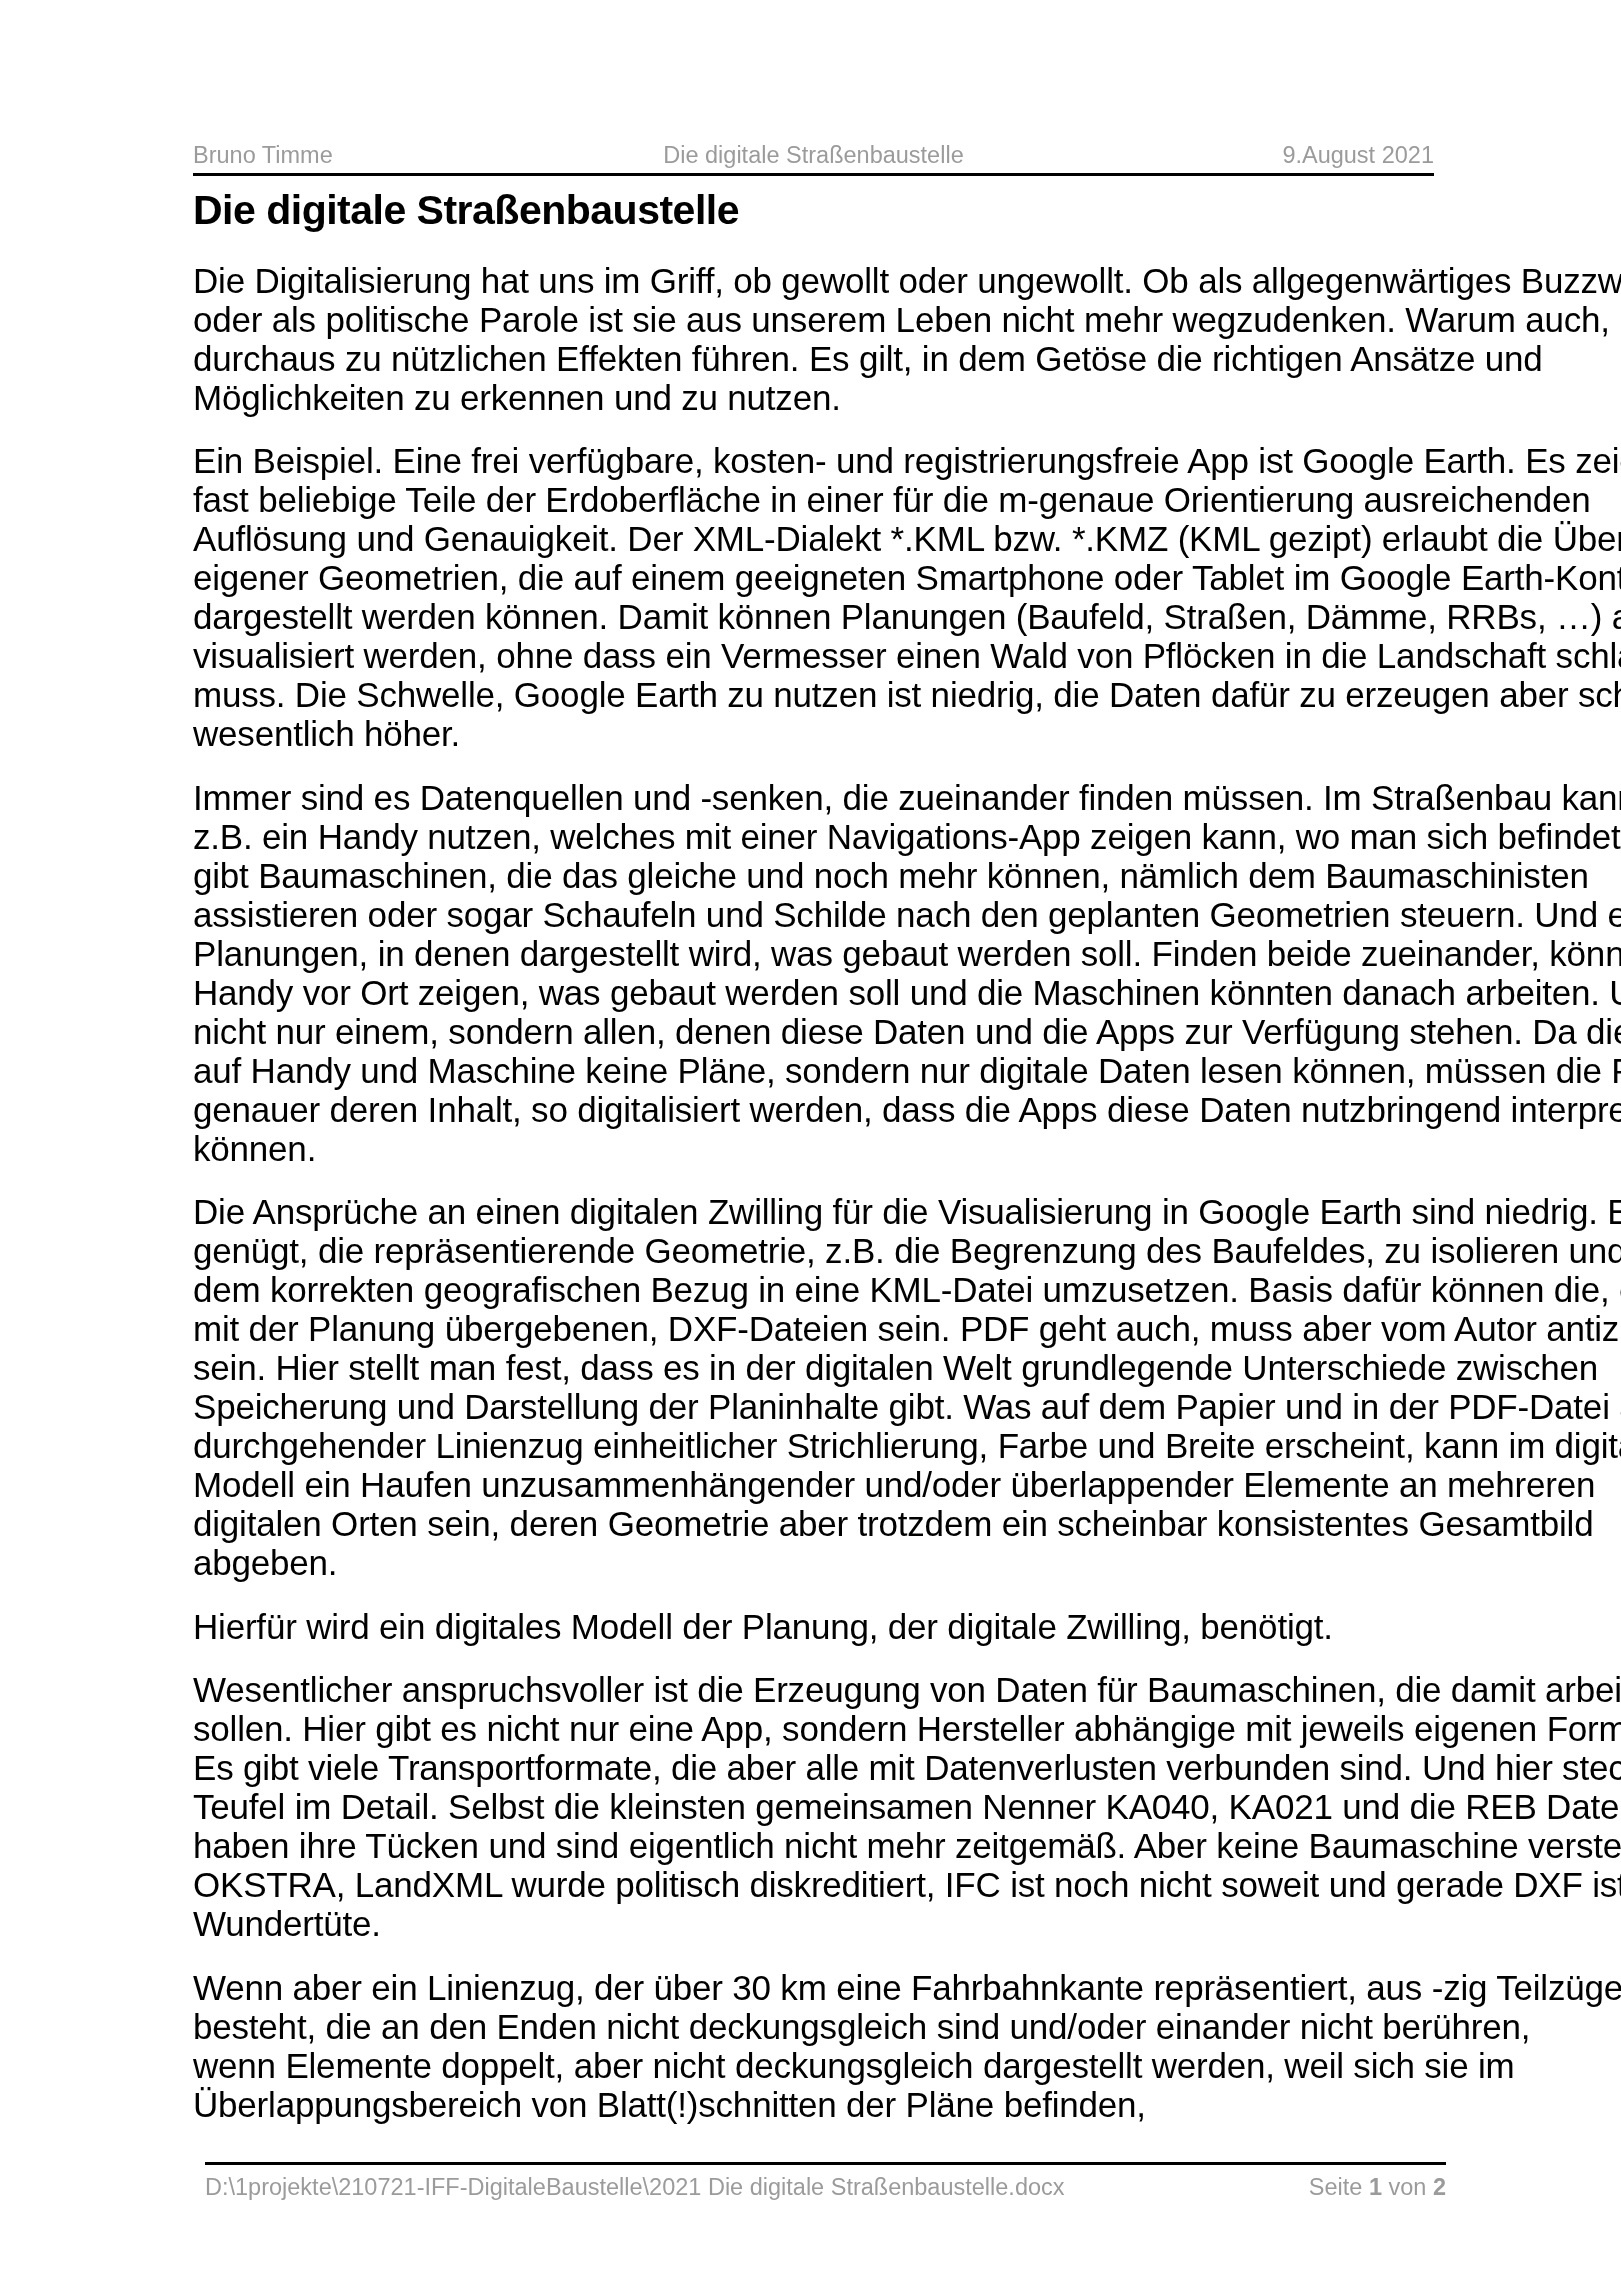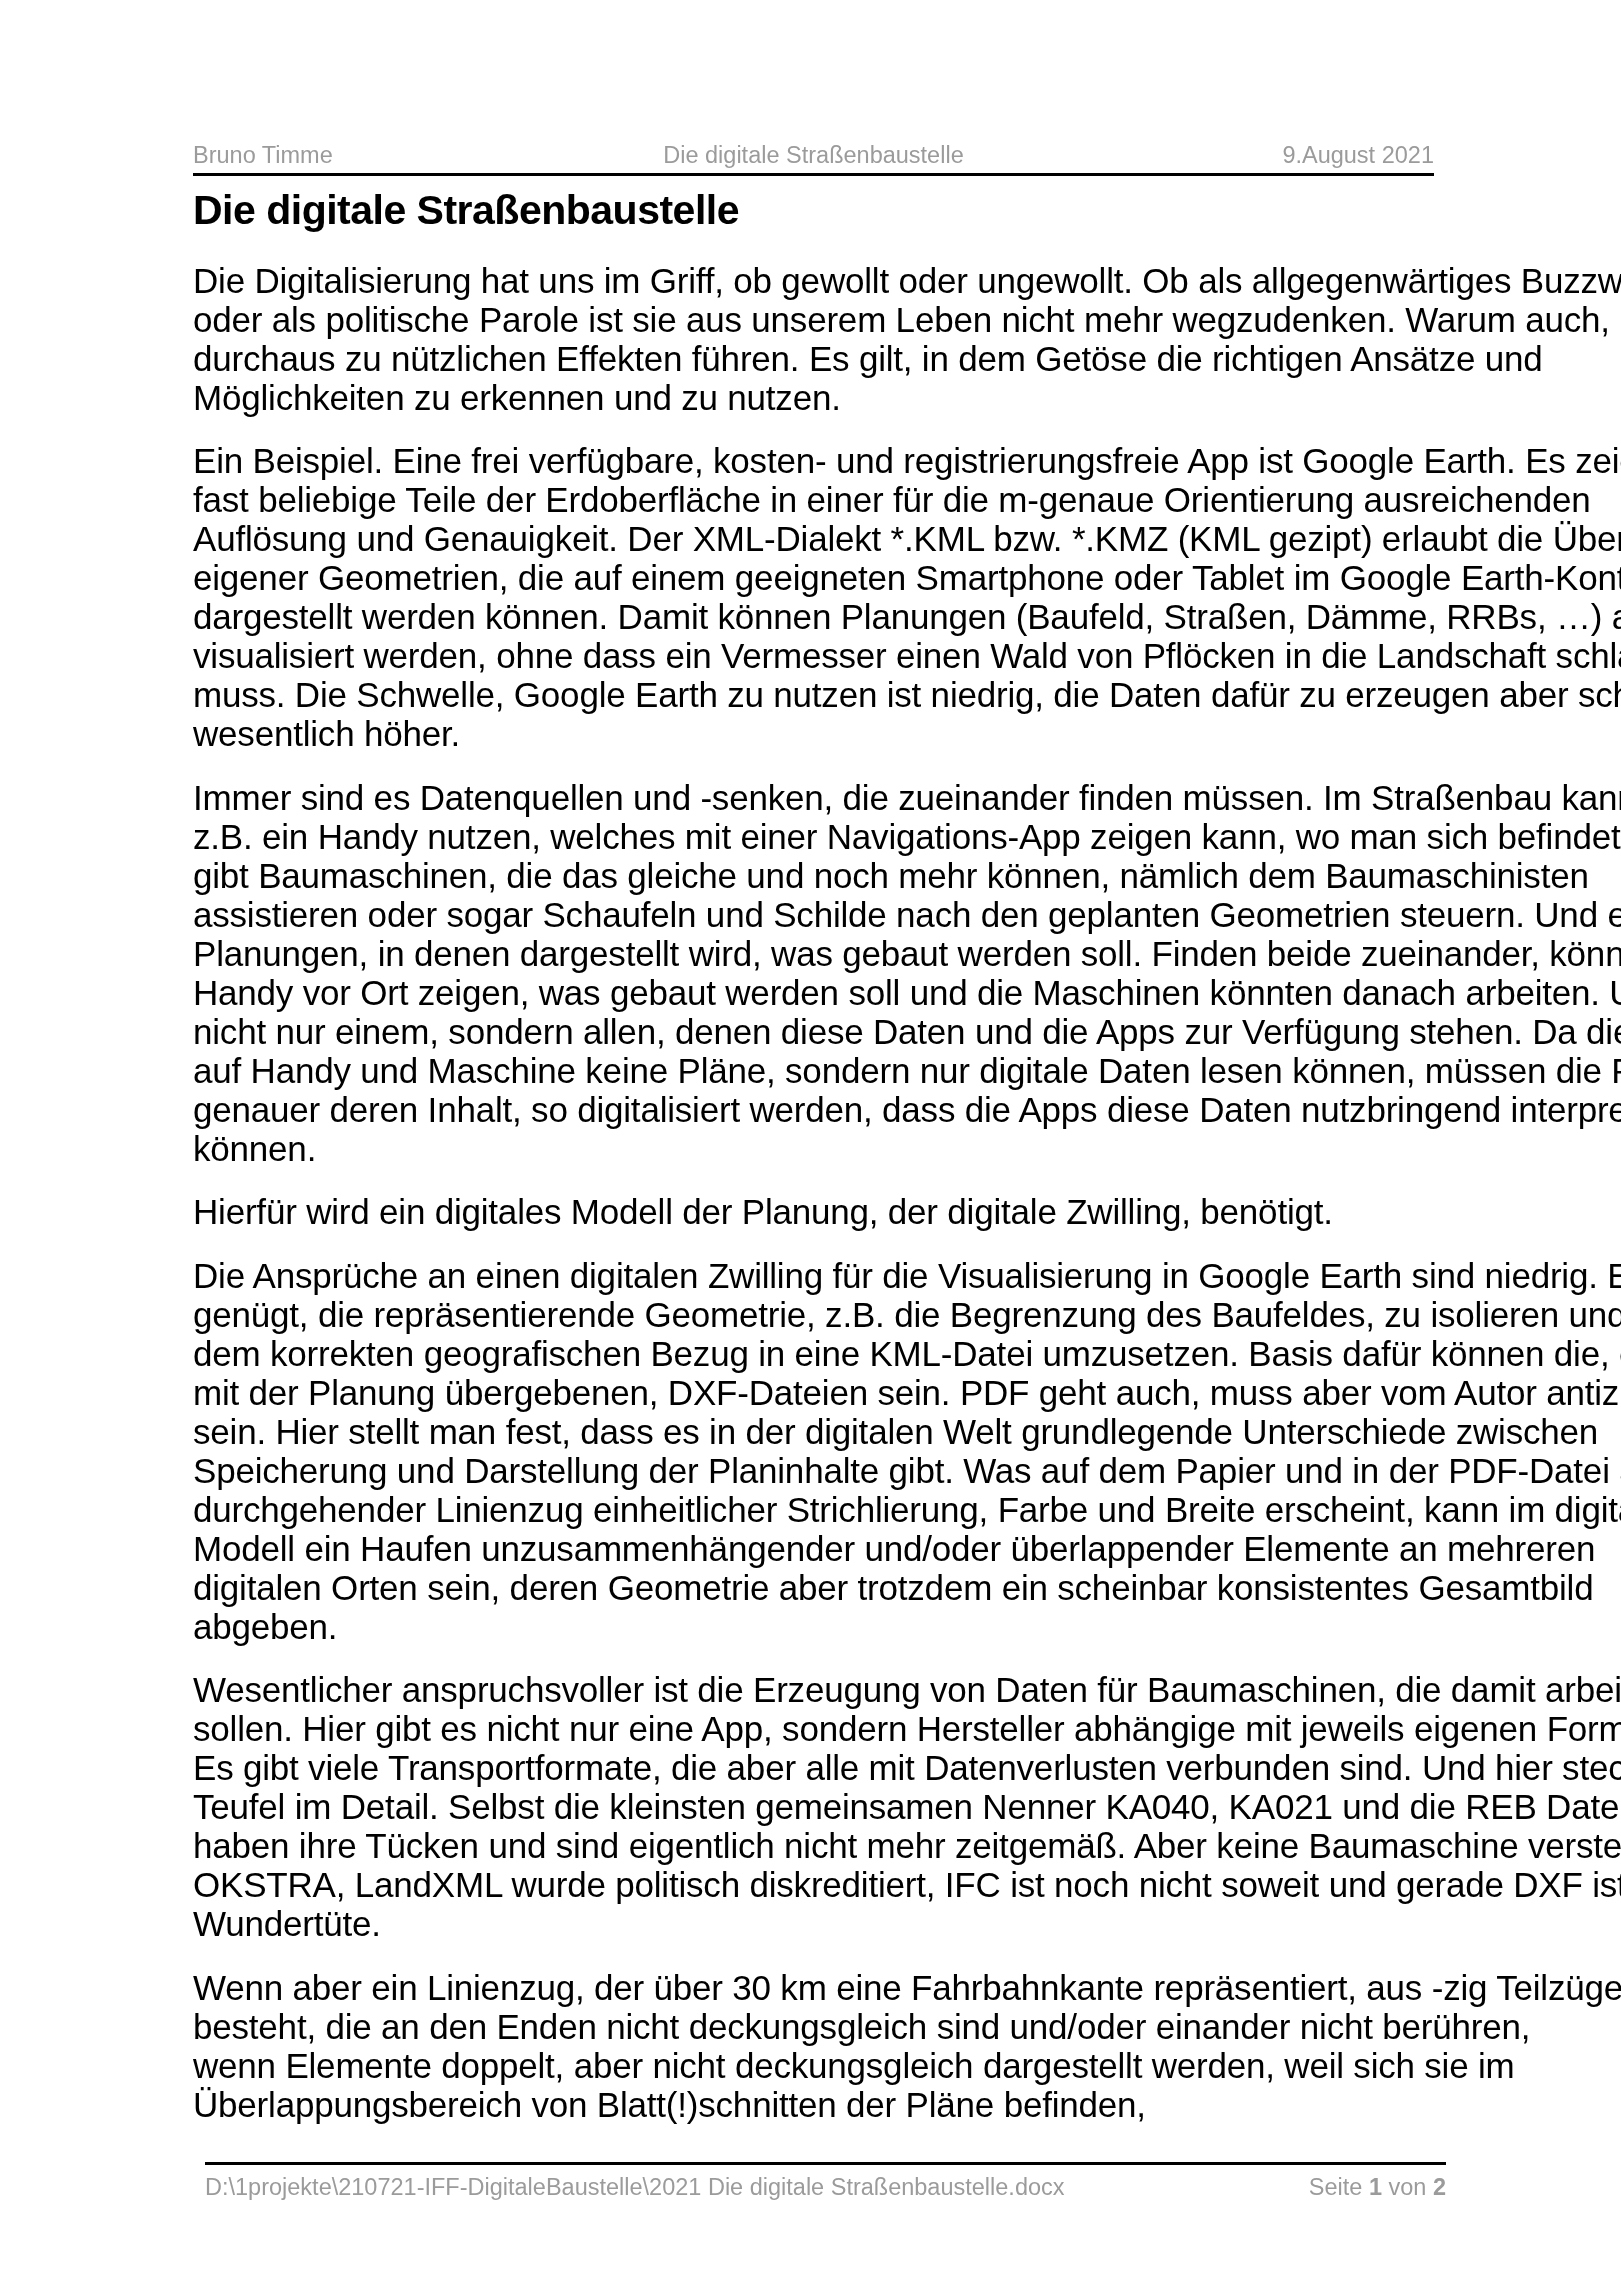--- a/index.html
+++ b/index.html
@@ -109,32 +109,32 @@
 z.B. ein Handy nutzen, welches mit einer Navigations-App zeigen kann, wo man sich befindet. Und es
 gibt Baumaschinen, die das gleiche und noch mehr können, nämlich dem Baumaschinisten
 assistieren oder sogar Schaufeln und Schilde nach den geplanten Geometrien steuern. Und es gibt
 Planungen, in denen dargestellt wird, was gebaut werden soll. Finden beide zueinander, könnte das
 Handy vor Ort zeigen, was gebaut werden soll und die Maschinen könnten danach arbeiten. Und das
 nicht nur einem, sondern allen, denen diese Daten und die Apps zur Verfügung stehen. Da die Apps
 auf Handy und Maschine keine Pläne, sondern nur digitale Daten lesen können, müssen die Pläne,
 genauer deren Inhalt, so digitalisiert werden, dass die Apps diese Daten nutzbringend interpretieren
 können.</p>
 
-    <p class="para">Hierfür wird ein digitales Modell der Planung, der digitale Zwilling, benötigt.</p>
-
     <p class="para">Die Ansprüche an einen digitalen Zwilling für die Visualisierung in Google Earth sind niedrig. Es
 genügt, die repräsentierende Geometrie, z.B. die Begrenzung des Baufeldes, zu isolieren und mit
 dem korrekten geografischen Bezug in eine KML-Datei umzusetzen. Basis dafür können die, oft schon
 mit der Planung übergebenen, DXF-Dateien sein. PDF geht auch, muss aber vom Autor antizipiert
 sein. Hier stellt man fest, dass es in der digitalen Welt grundlegende Unterschiede zwischen
 Speicherung und Darstellung der Planinhalte gibt. Was auf dem Papier und in der PDF-Datei als
 durchgehender Linienzug einheitlicher Strichlierung, Farbe und Breite erscheint, kann im digitalen
 Modell ein Haufen unzusammenhängender und/oder überlappender Elemente an mehreren
 digitalen Orten sein, deren Geometrie aber trotzdem ein scheinbar konsistentes Gesamtbild
 abgeben.</p>
+
+    <p class="para">Hierfür wird ein digitales Modell der Planung, der digitale Zwilling, benötigt.</p>
 
     <p class="para">Wesentlicher anspruchsvoller ist die Erzeugung von Daten für Baumaschinen, die damit arbeiten
 sollen. Hier gibt es nicht nur eine App, sondern Hersteller abhängige mit jeweils eigenen Formaten.
 Es gibt viele Transportformate, die aber alle mit Datenverlusten verbunden sind. Und hier steckt der
 Teufel im Detail. Selbst die kleinsten gemeinsamen Nenner KA040, KA021 und die REB Datenarten
 haben ihre Tücken und sind eigentlich nicht mehr zeitgemäß. Aber keine Baumaschine versteht
 OKSTRA, LandXML wurde politisch diskreditiert, IFC ist noch nicht soweit und gerade DXF ist eine
 Wundertüte.</p>
 
     <p class="para">Wenn aber ein Linienzug, der über 30 km eine Fahrbahnkante repräsentiert, aus -zig Teilzügen

